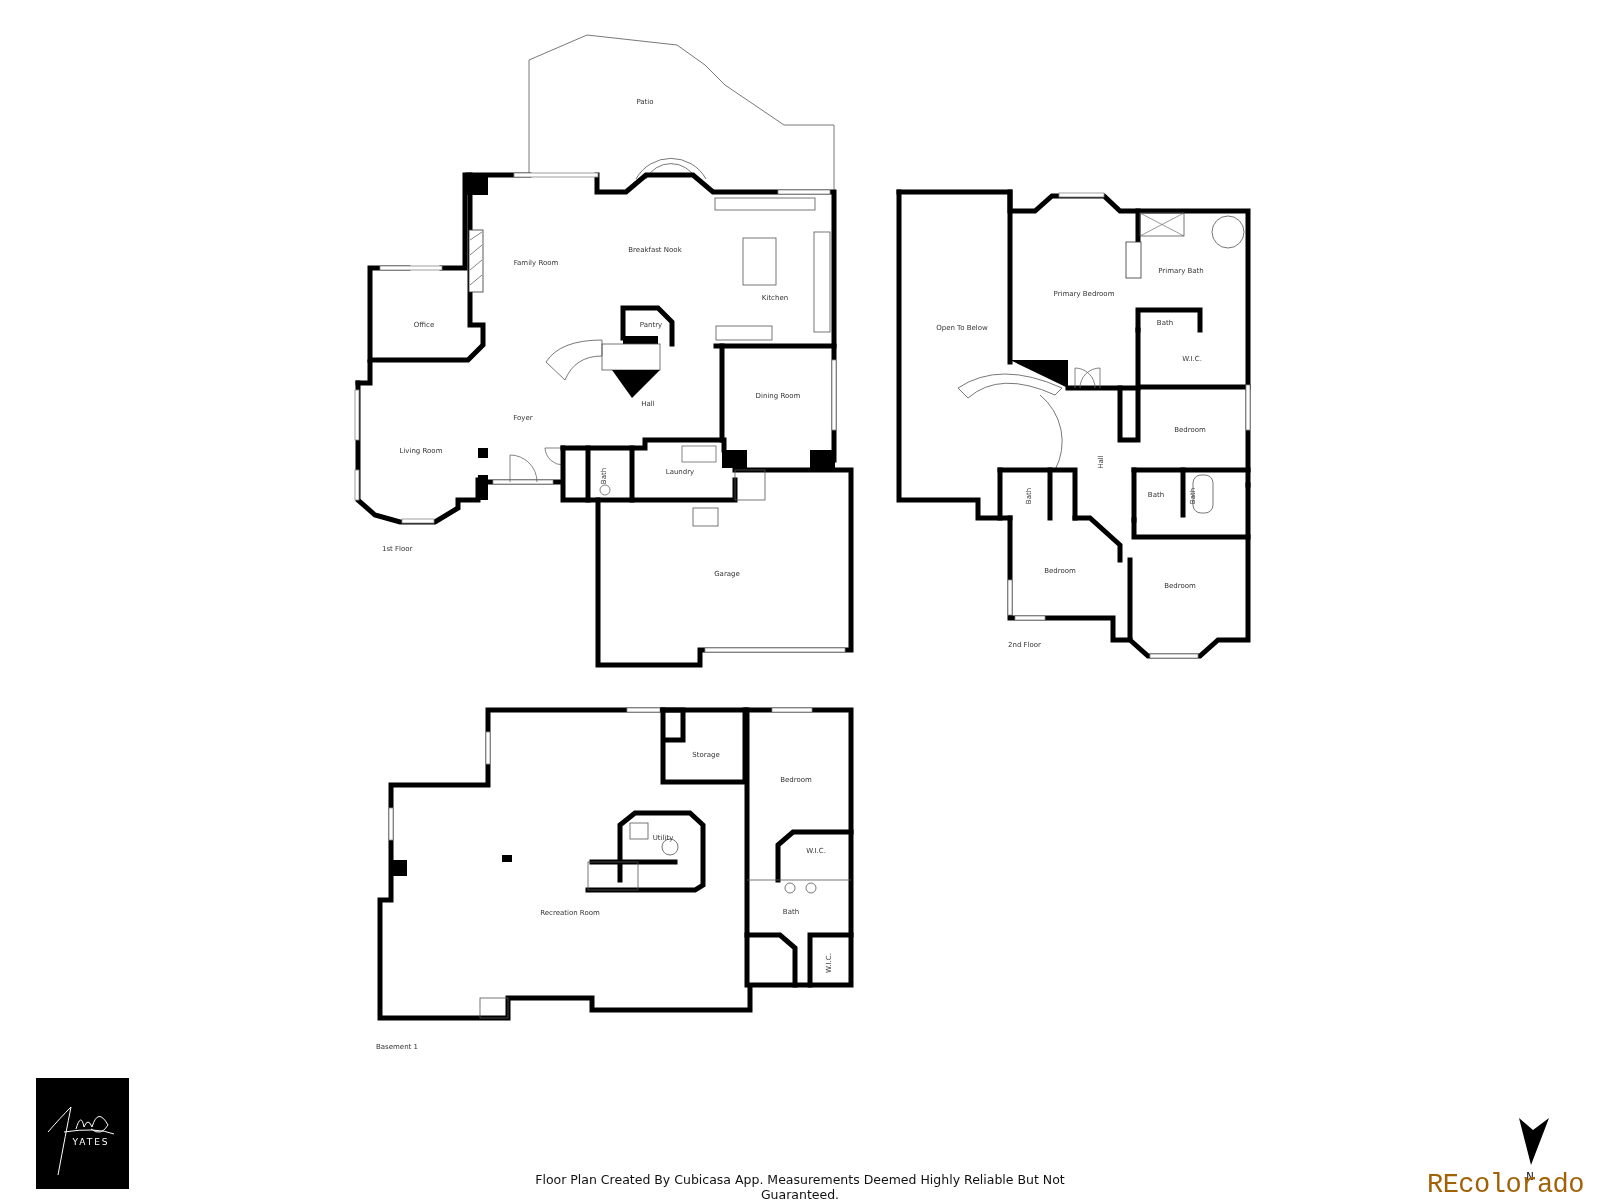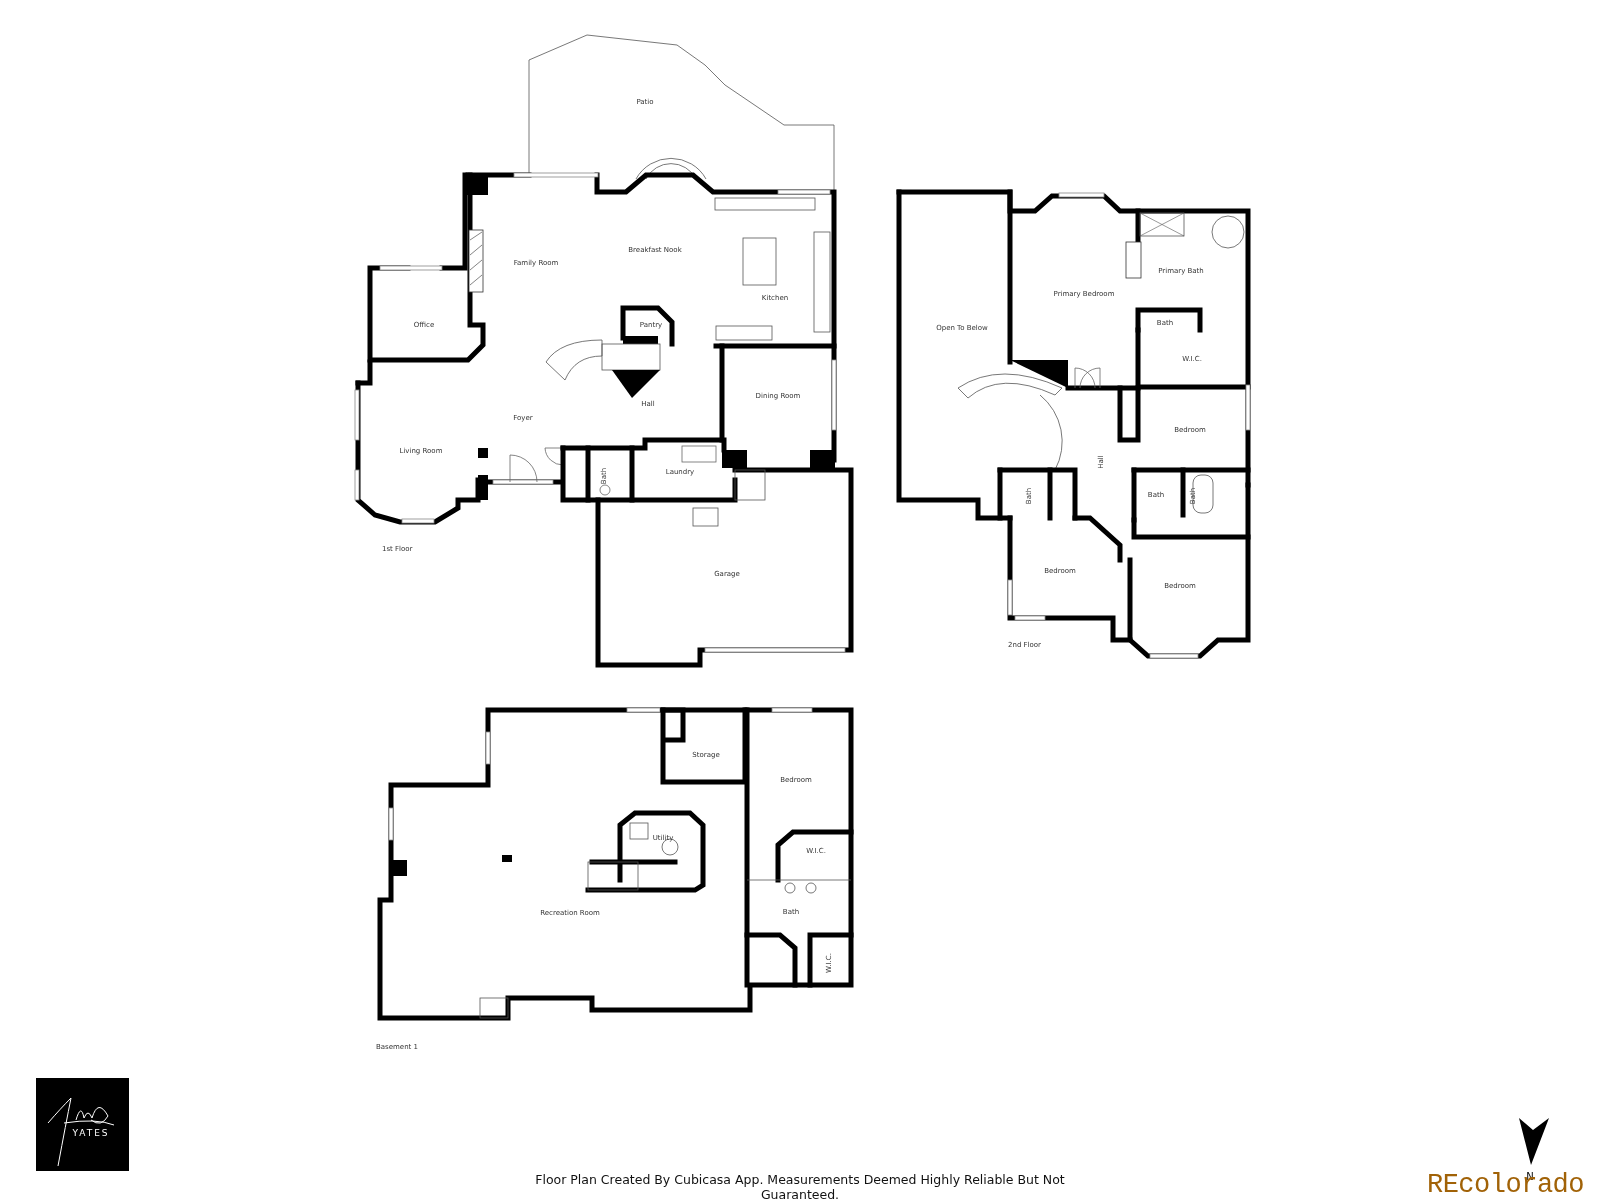--- a/index.html
+++ b/index.html
@@ -5,21 +5,21 @@
   html, body { margin:0; padding:0; background:#ffffff; }
   body { width:1600px; height:1200px; position:relative; overflow:hidden; font-family:"Liberation Sans", sans-serif; }
   #plan { position:absolute; left:0; top:0; width:1600px; height:1200px; }
   .lbl { font-family:"DejaVu Sans", sans-serif; font-size:7px; fill:#333; text-anchor:middle; }
   .floorlbl { font-family:"DejaVu Sans", sans-serif; font-size:7px; fill:#333; }
   .wall { fill:none; stroke:#000; stroke-width:5; stroke-linejoin:miter; stroke-linecap:square; }
   .thin { fill:none; stroke:#555; stroke-width:0.8; }
   .win { fill:#fff; stroke:#888; stroke-width:0.8; }
   .blk { fill:#000; }
   .door { fill:none; stroke:#666; stroke-width:0.8; }
-  .logo { position:absolute; left:36px; top:1078px; width:93px; height:93px; background:#000; }
+  .logo { position:absolute; left:36px; top:1078px; width:93px; height:111px; background:#000; }
   .logo svg { width:100%; height:100%; }
   .caption { position:absolute; left:510px; top:1172px; width:580px; text-align:center; font-family:"DejaVu Sans", sans-serif; font-size:12.5px; color:#111; }
   .recolorado { position:absolute; right:16px; top:1170px; font-family:Liberation Mono, monospace; font-size:27px; color:#a16207; letter-spacing:-0.5px; }
   .north { position:absolute; left:1513px; top:1110px; width:44px; height:72px; }
 </style>
 </head>
 <body>
 
 <svg id="plan" viewBox="0 0 1600 1200" xmlns="http://www.w3.org/2000/svg">
 

